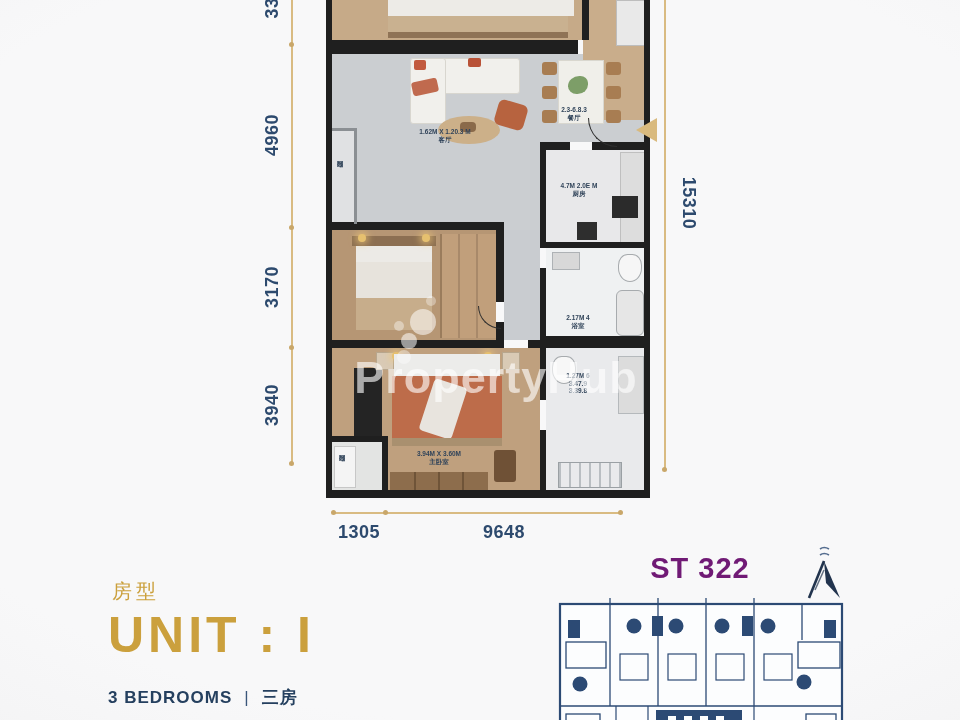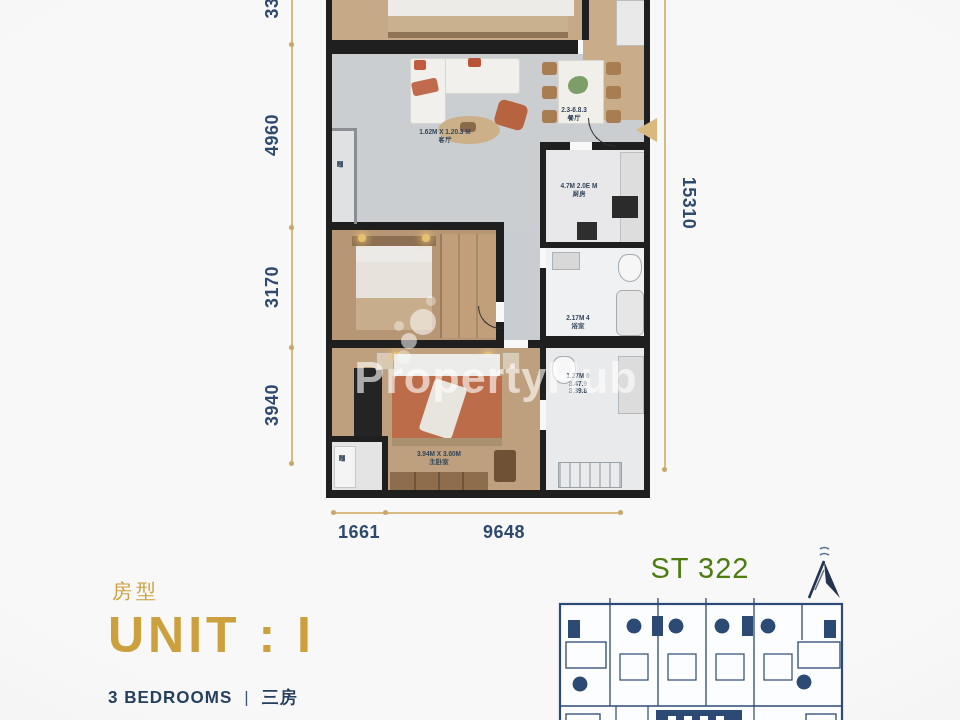--- a/index.html
+++ b/index.html
@@ -30,21 +30,21 @@
   .gold{color:#cba03d}
   .navy{color:#25405f}
   #watermark{position:absolute;left:338px;top:352px;width:316px;text-align:center;
       font-size:45px;font-weight:700;color:rgba(255,255,255,.62);letter-spacing:1px;
       filter:blur(.3px);white-space:nowrap}
   #title-cn{position:absolute;left:112px;top:578px;font-size:20px;font-weight:400;letter-spacing:4px}
   #title-unit{position:absolute;left:108px;top:606px;font-size:50px;font-weight:800;letter-spacing:4px}
   #title-bedrooms{position:absolute;left:108px;top:686px;font-size:17px;font-weight:800;letter-spacing:1px;white-space:nowrap}
   #title-bedrooms .sep{margin:0 12px;font-weight:400;color:#3a567a}
   #keyplan-title{position:absolute;left:625px;top:552px;width:150px;text-align:center;
-      font-size:29px;font-weight:400;letter-spacing:1px;color:#4d7c0f}
+      font-size:29px;font-weight:700;letter-spacing:1px;color:#701a75}
   #keyplan-box{position:absolute;left:556px;top:596px;width:292px;height:124px;overflow:hidden}
   .arc{position:absolute;border:1.5px solid #2e2e2e;border-top:none;border-right:none;
        border-radius:0 0 0 100%;background:transparent}
 </style>
 </head>
 <body>
 
 <div class="abs" id="plan" style="left:318px;top:0;width:334px;height:500px">
 
   <div class="abs" style="left:14px;top:0;width:250px;height:40px;background:#c6aa88"></div>
@@ -187,21 +187,21 @@
 <div class="dim rot-ccw" style="left:242px;top:390px;width:60px;height:30px">3940</div>
 
 <div class="dimline" style="left:664px;top:0;width:2px;height:470px"></div>
 <div class="dot" style="left:662px;top:467px"></div>
 <div class="dim rot-cw" style="left:658px;top:173px;width:62px;height:60px">15310</div>
 
 <div class="dimline" style="left:333px;top:512px;width:288px;height:2px"></div>
 <div class="dot" style="left:331px;top:510px"></div>
 <div class="dot" style="left:383px;top:510px"></div>
 <div class="dot" style="left:618px;top:510px"></div>
-<div class="dim" style="left:328px;top:522px;width:62px;height:20px">1661</div>
+<div class="dim" style="left:328px;top:522px;width:62px;height:20px">1305</div>
 <div class="dim" style="left:468px;top:522px;width:72px;height:20px">9648</div>
 
 <div class="abs" style="left:636px;top:118px;width:0;height:0;border-top:12px solid transparent;border-bottom:12px solid transparent;border-right:21px solid #d9ba7e"></div>
 
 <div class="wm-dot" style="left:410px;top:309px;width:26px;height:26px"></div>
 <div class="wm-dot" style="left:401px;top:333px;width:16px;height:16px"></div>
 <div class="wm-dot" style="left:394px;top:321px;width:10px;height:10px;background:rgba(255,255,255,.4)"></div>
 <div class="wm-dot" style="left:397px;top:350px;width:14px;height:14px;background:rgba(255,255,255,.38)"></div>
 <div class="wm-dot" style="left:426px;top:296px;width:10px;height:10px;background:rgba(255,255,255,.35)"></div>
 <div id="watermark">PropertyHub</div>

